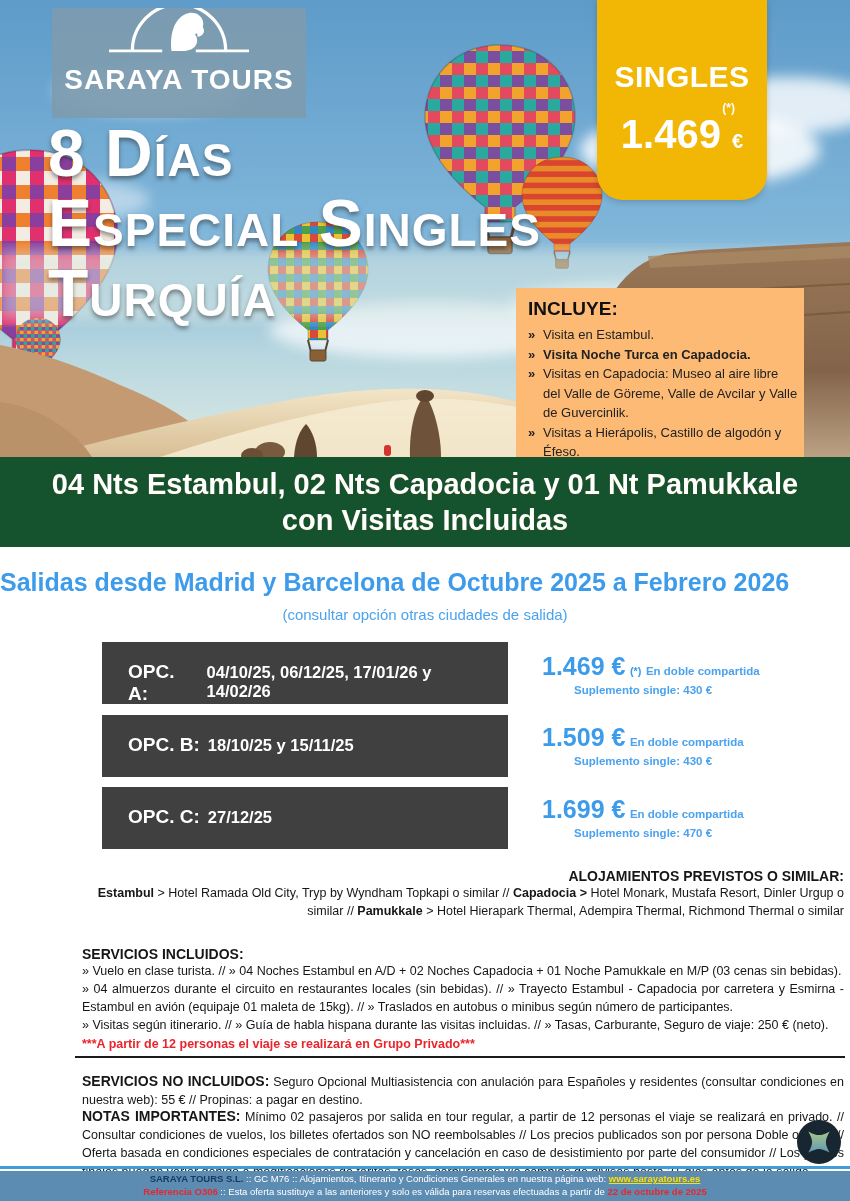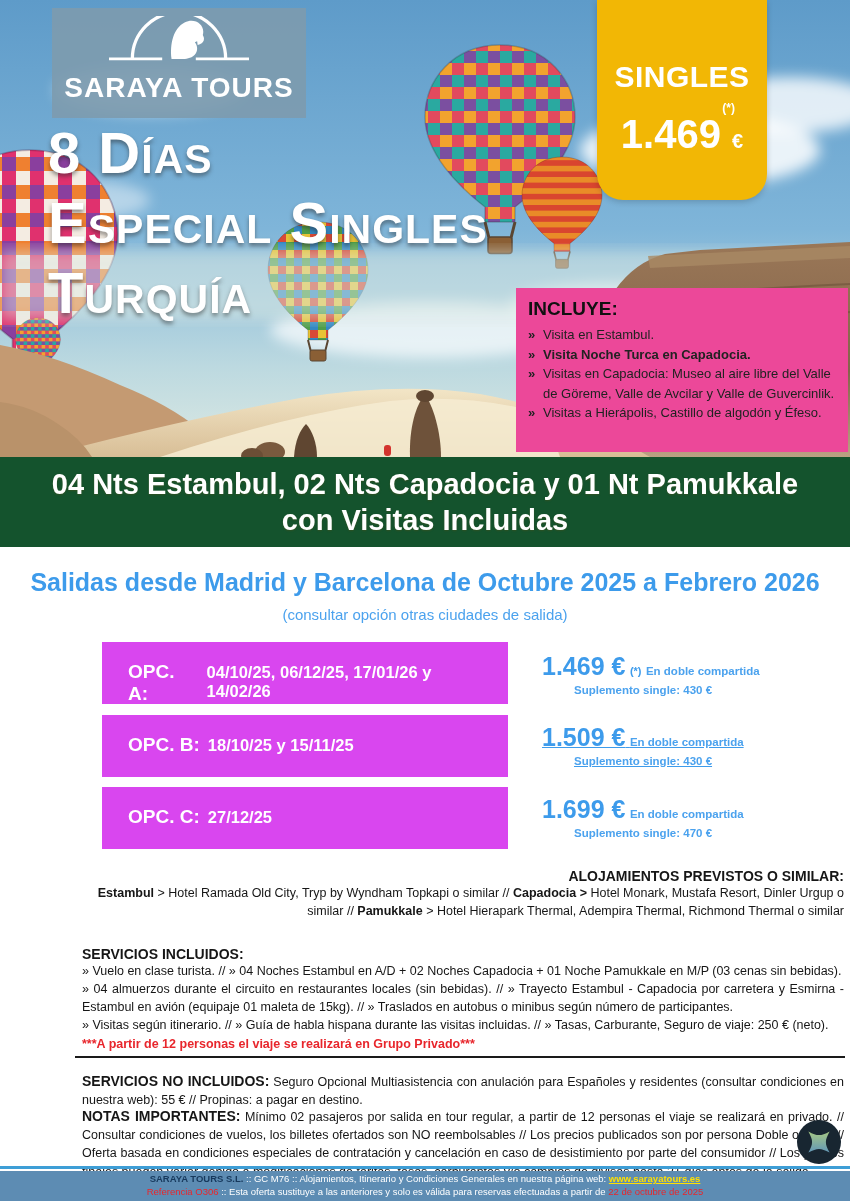--- a/index.html
+++ b/index.html
@@ -5,63 +5,63 @@
   * { margin:0; padding:0; box-sizing:border-box; }
   body { background:#e8e8e8; font-family:"Liberation Sans", sans-serif; }
   .page { position:relative; width:850px; height:1201px; margin:0 auto; background:#fff; overflow:hidden; }
 
   
   .hero { position:absolute; left:0; top:0; width:850px; height:457px; overflow:hidden; }
   .hero-photo { position:absolute; left:0; top:0; }
 
   .logo-box { position:absolute; left:52px; top:8px; width:254px; height:110px;
     background:rgba(125,155,175,0.92); display:flex; flex-direction:column;
-    align-items:center; justify-content:center; padding-bottom:7px; }
+    align-items:center; justify-content:flex-start; padding-bottom:7px; }
   .logo-text { color:#fff; font-size:28px; font-weight:bold; letter-spacing:1px; }
 
   .singles-box { position:absolute; left:597px; top:0; width:170px; height:200px;
     background:#F2B705; border-radius:0 0 26px 26px; color:#fff; text-align:center;
     box-shadow:0 2px 6px rgba(0,0,0,0.18); }
   .singles-label { margin-top:60px; font-size:30px; font-weight:bold; letter-spacing:0.5px; }
   .singles-ast { text-align:right; padding-right:32px; font-size:12px; font-weight:bold; margin-top:7px; }
   .singles-price { font-size:40px; font-weight:bold; line-height:0.95; }
   .singles-cur { font-size:20px; font-weight:bold; }
 
   .hero-title { position:absolute; left:48px; top:118px; color:#fff; font-weight:bold;
-    font-variant:small-caps; font-size:58px; line-height:70px; letter-spacing:1px;
+    font-variant:small-caps; font-size:66px; line-height:70px; letter-spacing:1px;
     text-shadow:0 3px 4px rgba(40,40,40,0.5); }
 
-  .incluye-box { position:absolute; left:516px; top:288px; width:332px; min-height:164px;
-    background:#ec4899; padding:10px 6px 8px 12px; }
+  .incluye-box { position:absolute; left:516px; top:288px; width:288px; min-height:164px;
+    background:#fdba74; padding:10px 6px 8px 12px; }
   .incluye-title { font-size:19px; font-weight:bold; color:#111; margin-bottom:5px; }
   .incluye-list { list-style:none; font-size:13px; line-height:1.5; color:#222; }
   .incluye-list li { position:relative; padding-left:15px; }
   .bullet { position:absolute; left:0; font-weight:bold; }
   .bold-item { font-weight:bold; }
 
   
   .banner { position:absolute; left:0; top:457px; width:850px; height:90px; background:#14532d;
     color:#fff; text-align:center; font-weight:bold; font-size:29px; line-height:36px;
     padding-top:9px; text-shadow:0 1px 2px rgba(130,75,0,0.25); }
 
   
-  .salidas-title { position:absolute; top:568px; left:0; width:850px; text-align:center;
+  .salidas-title { position:absolute; top:568px; left:0; width:850px; text-align:left;
     color:#3D9BEB; font-size:25px; font-weight:bold; }
   .salidas-sub { position:absolute; top:606px; left:0; width:850px; text-align:center;
     color:#4BA2EE; font-size:15px; }
 
   
-  .opt-bar { position:absolute; left:102px; width:406px; height:62px; background:#d946ef;
+  .opt-bar { position:absolute; left:102px; width:406px; height:62px; background:#404040;
     color:#fff; display:flex; align-items:baseline; padding:19px 10px 0 26px; }
   .opt-a { top:642px; } .opt-b { top:715px; } .opt-c { top:787px; }
   .opt-label { font-size:19px; font-weight:bold; margin-right:8px; }
   .opt-dates { font-size:16.5px; font-weight:bold; }
 
   .price-block { position:absolute; left:542px; width:300px; color:#3D9BEB; }
-  .pb-a { top:652px; } .pb-b { top:723px;text-decoration:underline; } .pb-c { top:795px; }
+  .pb-a { top:652px; } .pb-b { top:723px; } .pb-c { top:795px; }
   .price-line { white-space:nowrap; }
   .price-big { font-size:25px; font-weight:bold; }
   .price-ast { font-size:11px; font-weight:bold; }
   .price-note { font-size:11.5px; font-weight:bold; color:#4BA2EE;margin-top:20px; }
   .price-sup { font-size:11.5px; font-weight:bold; color:#4BA2EE; margin-top:3px; padding-left:32px; }
 
   
   .section { position:absolute; left:82px; width:762px; color:#161616; }
   .sec-heading { font-size:14px; font-weight:bold; }
   .sec-body { font-size:12.5px; line-height:1.45; }
@@ -76,21 +76,21 @@
 
   .badge { position:absolute; left:796px; top:1119px; z-index:5; }
 
   
   .footer-wrap { position:absolute; left:0; bottom:0; width:850px; }
   .footer-line { height:3px; background:#3E9ED6; margin-bottom:2px; }
   .footer { background:#5D8CB3; text-align:center; font-size:9.5px; line-height:12.5px;
     color:#fff; padding:2px 0 3px; }
   .f-company { color:#17395C; font-weight:bold; }
   .f-link { color:#FFE000; font-weight:bold; text-decoration:underline; cursor:pointer; }
-  .f-red { color:#E8262C; font-weight:normal; }
+  .f-red { color:#E8262C; font-weight:bold; }
 </style>
 </head>
 <body>
 
 <div class="page">
 
   <div class="hero">
     <svg class="hero-photo" width="850" height="457" viewBox="0 0 850 457">
       <defs>
         <linearGradient id="sky" x1="0" y1="0" x2="0" y2="1">

